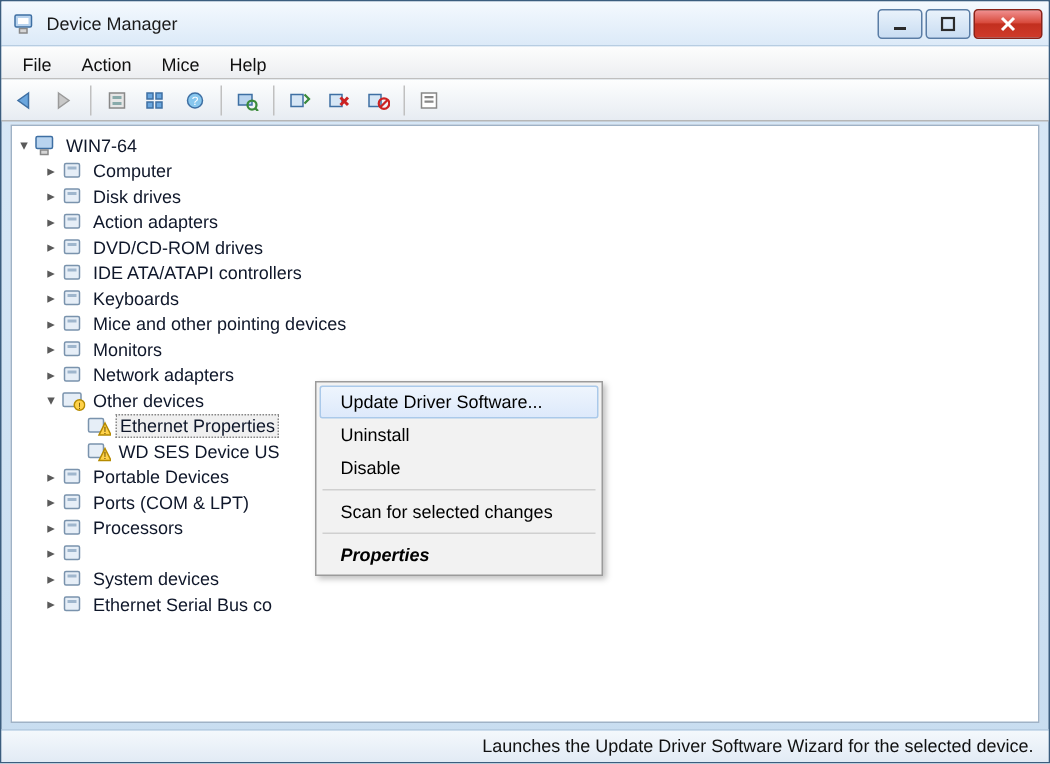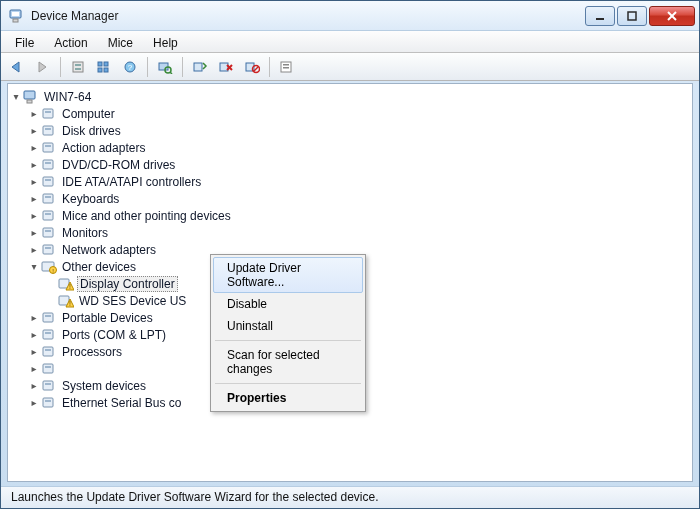--- a/index.html
+++ b/index.html
@@ -92,20 +92,21 @@
     overflow: auto;
     position: relative;
     padding: 4px 2px;
   }
   .statusbar {
     height: 22px;
     background: linear-gradient(to bottom, #f4f8fc, #e2ebf5);
     border-top: 1px solid #b7cde2;
     padding: 3px 10px 0 10px;
     color: #111;
+    text-align: right;
   }
 
   .tree { user-select: none; }
   .node { }
   .row {
     display: flex;
     align-items: center;
     height: 17px;
     white-space: nowrap;
   }
@@ -128,21 +129,21 @@
     border: 1px dotted #888;
     background: #f0f0f0;
   }
   .children { padding-left: 18px; }
 
   
   .ctxmenu {
     position: absolute;
     left: 210px;
     top: 254px;
-    width: 156px;
+    width: 192px;
     background: #f2f2f2;
     border: 1px solid #9b9b9b;
     box-shadow: 2px 2px 4px rgba(0,0,0,.25);
     padding: 2px;
     z-index: 50;
   }
   .ctxmenu .citem {
     padding: 4px 14px;
     color: #000;
     cursor: default;
@@ -152,21 +153,21 @@
     background: linear-gradient(to bottom, #eef5fd, #dde9fb);
     border: 1px solid #aac9ea;
     border-radius: 2px;
     padding: 3px 13px;
   }
   .ctxmenu .csep {
     height: 1px;
     background: #d0d0d0;
     margin: 3px 2px;
   }
-  .ctxmenu .cbold { font-weight: bold; }
+  .ctxmenu .cbold { font-weight: bold; font-style: italic; }
 
   
   .ico-computer svg, .ico-generic svg, .ico-warn svg { display:block; }
 </style>
 </head>
 <body>
 
 <div class="window">
 
   <div class="titlebar">
@@ -397,21 +398,21 @@
               <div class="children">
                 <div class="row selected">
                   <span class="spacer"></span>
                   <span class="nicon">
                     <svg width="16" height="16">
                       <rect x="1" y="3" width="10" height="9" rx="1" fill="#e6eef7" stroke="#7a93ad"></rect>
                       <path d="M12 6 L16 14 L8 14 Z" fill="#ffd24a" stroke="#b58a00"></path>
                       <text x="12" y="13" font-size="7" text-anchor="middle" fill="#5a4200">!</text>
                     </svg>
                   </span>
-                  <span class="label">Display Controller</span>
+                  <span class="label">Ethernet Properties</span>
                 </div>
                 <div class="row">
                   <span class="spacer"></span>
                   <span class="nicon">
                     <svg width="16" height="16">
                       <rect x="1" y="3" width="10" height="9" rx="1" fill="#e6eef7" stroke="#7a93ad"></rect>
                       <path d="M12 6 L16 14 L8 14 Z" fill="#ffd24a" stroke="#b58a00"></path>
                       <text x="12" y="13" font-size="7" text-anchor="middle" fill="#5a4200">!</text>
                     </svg>
                   </span>
@@ -483,19 +484,19 @@
     </div>
   </div>
 
   <div class="statusbar">
     <span>Launches the Update Driver Software Wizard for the selected device.</span>
   </div>
 </div>
 
 <div class="ctxmenu">
   <div class="citem hover">Update Driver Software...</div>
+  <div class="citem">Uninstall</div>
   <div class="citem">Disable</div>
-  <div class="citem">Uninstall</div>
   <div class="csep"></div>
   <div class="citem">Scan for selected changes</div>
   <div class="csep"></div>
   <div class="citem cbold">Properties</div>
 </div>
 
 </body></html>

